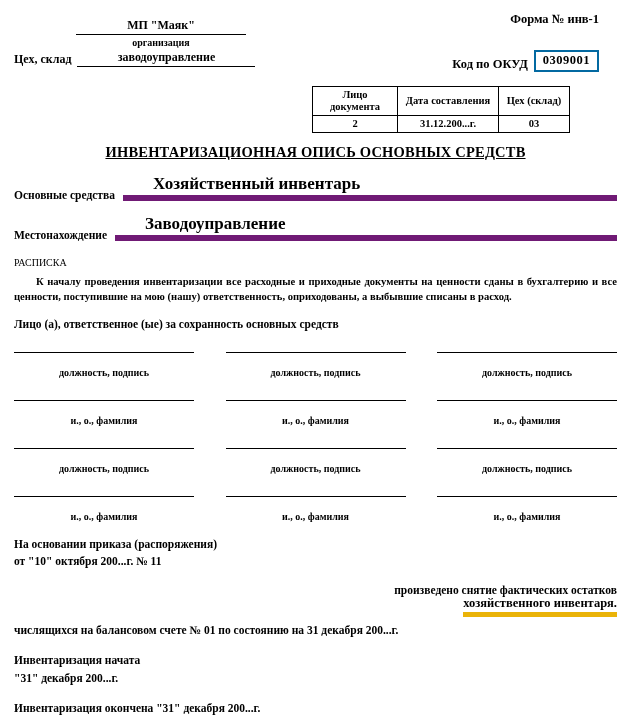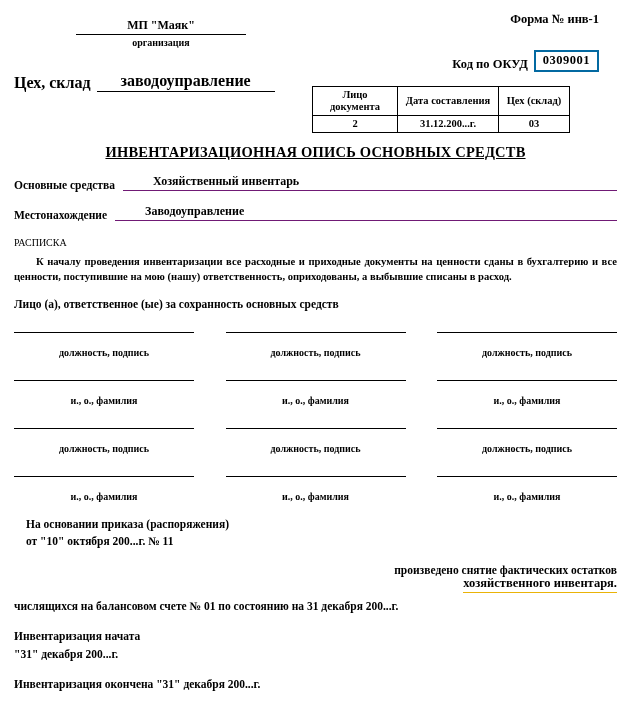--- a/index.html
+++ b/index.html
@@ -69,23 +69,23 @@
   .okud-box {
     border: 2px solid #0369a1;
     font-weight: bold;
     font-size: 12.5px;
     padding: 1px 7px 2px 7px;
     letter-spacing: 0.5px;
   }
   .shop-line {
     position: absolute;
     left: 0;
-    top: 64px;
-    font-weight: bold;
-    font-size: 16px;
+    top: 42px;
+    font-weight: bold;
+    font-size: 12px;
     display: flex;
     align-items: flex-end;
   }
   .shop-line .lbl { margin-right: 6px; }
   .shop-line .val {
     border-bottom: 1px solid #000;
     min-width: 170px;
     padding: 0 4px 1px 4px;
     text-align: center;
   }
@@ -130,23 +130,23 @@
     margin-top: 13px;
     font-size: 11.5px;
     font-weight: bold;
   }
   .fl .lbl {
     white-space: nowrap;
     margin-right: 8px;
   }
   .fl .val {
     flex: 1;
-    border-bottom: 1px solid #701a75;
-    font-weight: bold;
-    font-size: 12px;
+    border-bottom: 6px solid #701a75;
+    font-weight: bold;
+    font-size: 17px;
     padding-left: 30px;
     padding-bottom: 1px;
   }
 
   
   .sub-title {
     text-align: left;
     font-weight: normal;
     font-size: 10px;
     margin-top: 16px;
@@ -187,35 +187,34 @@
     font-weight: bold;
     margin-top: 14px;
   }
 
   
   .bot {
     margin-top: 14px;
     font-size: 11.5px;
     font-weight: bold;
     line-height: 1.5;
-    margin-left: 12px;
   }
   .bot .l1, .bot .l2 { display: block; }
   .order-line {
     display: flex;
     align-items: flex-end;
     margin-top: 14px;
     font-size: 11.5px;
     font-weight: bold;
     flex-direction: column;
   }
   .order-line .lbl { white-space: nowrap; }
   .order-line .val {
     flex: 1;
-    border-bottom: 1px solid #eab308;
+    border-bottom: 5px solid #eab308;
     text-align: center;
     font-size: 12.5px;
     padding-bottom: 1px;
   }
   .balance-line {
     margin-top: 7px;
     font-size: 11.5px;
     font-weight: bold;
   }
   .inv-block {

